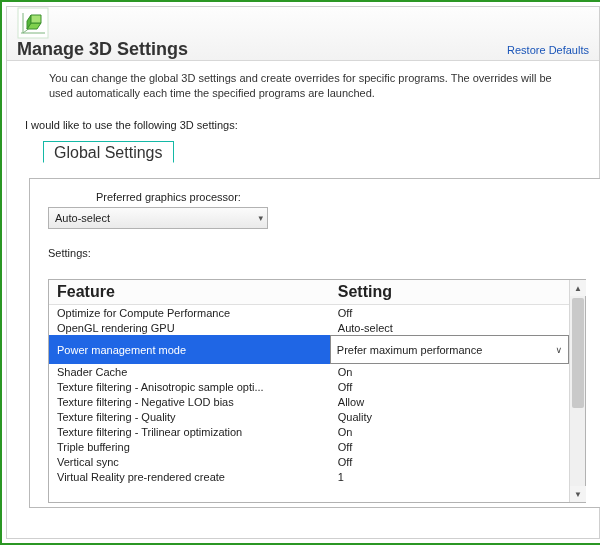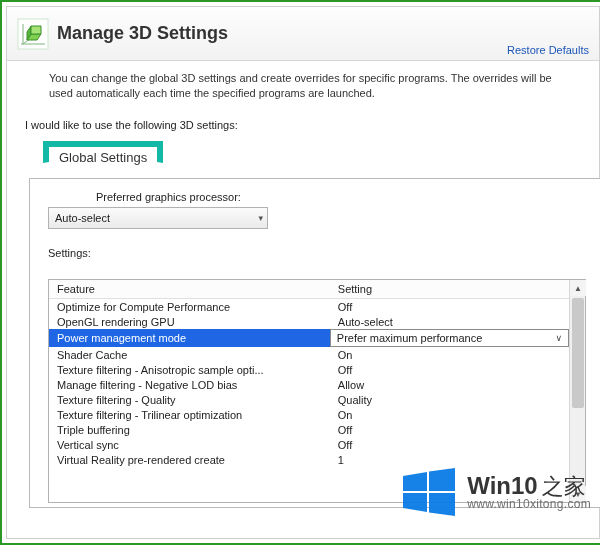--- a/index.html
+++ b/index.html
@@ -24,23 +24,23 @@
     left: 4px; top: 4px; right: 0; bottom: 4px;
     border: 1px solid #cfcfcf;
     background: #fff;
   }
   
   .head {
     height: 54px;
     background: linear-gradient(#fdfdfd, #f2f2f2);
     border-bottom: 1px solid #d7d7d7;
     display: flex;
-    align-items: center;
     padding: 0 10px;
     position: relative;
+    flex-direction: column;
   }
   .head-icon {
     width: 32px; height: 32px;
     margin-right: 8px;
   }
   .head-title {
     font-size: 18px;
     font-weight: bold;
     color: #333;
     white-space: nowrap;
@@ -68,24 +68,24 @@
     position: relative;
     height: 22px;
     margin: 0 22px;
   }
   .tab {
     position: absolute;
     top: 0;
     height: 22px;
     line-height: 22px;
     padding: 0 10px;
-    border: 6px solid #14b8a6;
+    border: 1px solid #14b8a6;
     background: #f2f2f2;
     color: #333;
-    font-size: 13px;
+    font-size: 16px;
     cursor: pointer;
   }
   .tab.active {
     background: #fff;
     border-bottom: 1px solid #fff;
     z-index: 2;
   }
   .tab.t1 { left: 14px; }
   .tab.t2 { left: 102px; top: 1px; height: 21px; line-height: 21px; border-left: none; }
   .tabpage {
@@ -133,42 +133,42 @@
     flex: 1;
     overflow: hidden;
   }
   .stable {
     width: 100%;
     border-collapse: collapse;
     table-layout: fixed;
   }
   .stable th {
     text-align: left;
-    font-weight: normal;
-    font-size: 11px;
+    font-weight: bold;
+    font-size: 16px;
     padding: 3px 8px;
     border-bottom: 1px solid #e0e0e0;
     background: #fcfcfc;
   }
   .stable td {
     font-size: 11px;
     padding: 1.5px 8px;
     white-space: nowrap;
     overflow: hidden;
     text-overflow: ellipsis;
   }
   .stable tr.sel td.fcell {
     background: #1f66e5;
     color: #fff;
   }
   .stable tr.sel td.vcell {
     padding: 0;
   }
   .row-combo {
-    height: 18px;
+    height: 29px;
     border: 1px solid #8a8a8a;
     background: #fff;
     display: flex;
     align-items: center;
     padding: 0 6px;
     justify-content: space-between;
     font-size: 11px;
   }
   .row-combo .chev { font-size: 9px; color: #444; }
   .scrollbar {
@@ -275,21 +275,21 @@
                 </tr>
                 <tr>
                   <td class="fcell">Shader Cache</td>
                   <td class="vcell">On</td>
                 </tr>
                 <tr>
                   <td class="fcell">Texture filtering - Anisotropic sample opti...</td>
                   <td class="vcell">Off</td>
                 </tr>
                 <tr>
-                  <td class="fcell">Manage filtering - Negative LOD bias</td>
+                  <td class="fcell">Texture filtering - Negative LOD bias</td>
                   <td class="vcell">Allow</td>
                 </tr>
                 <tr>
                   <td class="fcell">Texture filtering - Quality</td>
                   <td class="vcell">Quality</td>
                 </tr>
                 <tr>
                   <td class="fcell">Texture filtering - Trilinear optimization</td>
                   <td class="vcell">On</td>
                 </tr>
@@ -309,30 +309,15 @@
           </table>
         </div>
         <div class="scrollbar">
           <div class="btn up">▲</div>
           <div class="thumb"></div>
           <div class="btn dn">▼</div>
         </div>
       </div>
     </div>
 
-    <div class="watermark">
-      <svg class="win-logo" viewBox="0 0 56 56">
-        <polygon points="2,12 26,8 26,27 2,27" fill="#0A7CE6"></polygon>
-        <polygon points="28,7.6 54,4 54,27 28,27" fill="#0A7CE6"></polygon>
-        <polygon points="2,29 26,29 26,48 2,44" fill="#0A7CE6"></polygon>
-        <polygon points="28,29 54,29 54,52 28,48.4" fill="#0A7CE6"></polygon>
-      </svg>
-      <div class="wm-text">
-        <div class="wm-main">
-          <span class="wm-win10">Win10</span>
-          <span class="wm-zhijia">之家</span>
-        </div>
-        <span class="wm-url">www.win10xitong.com</span>
-      </div>
-    </div>
 
   </div>
 </div>
 
 </body></html>

